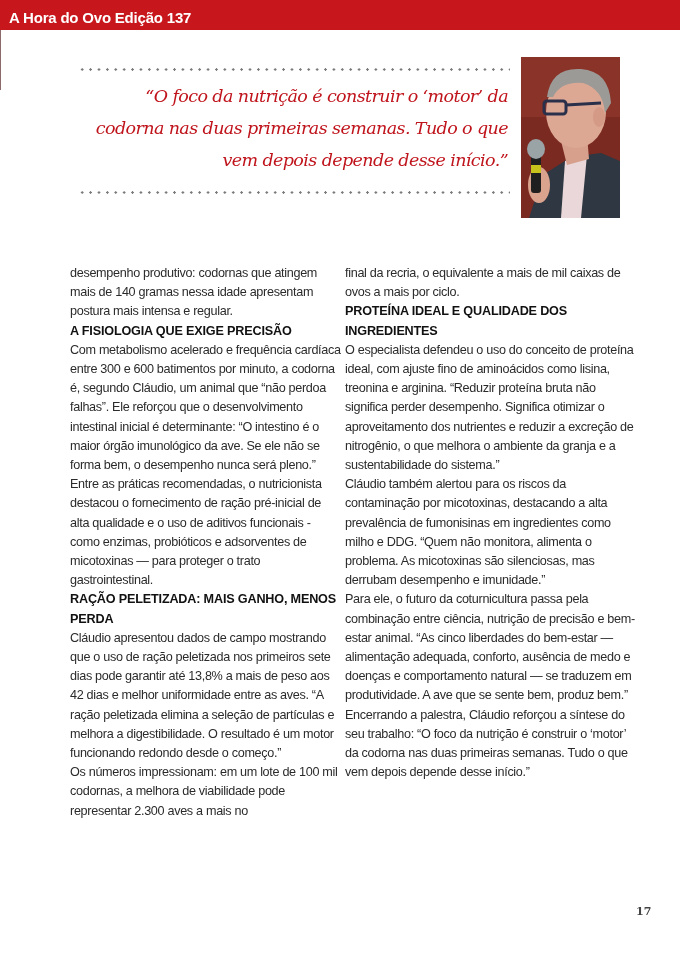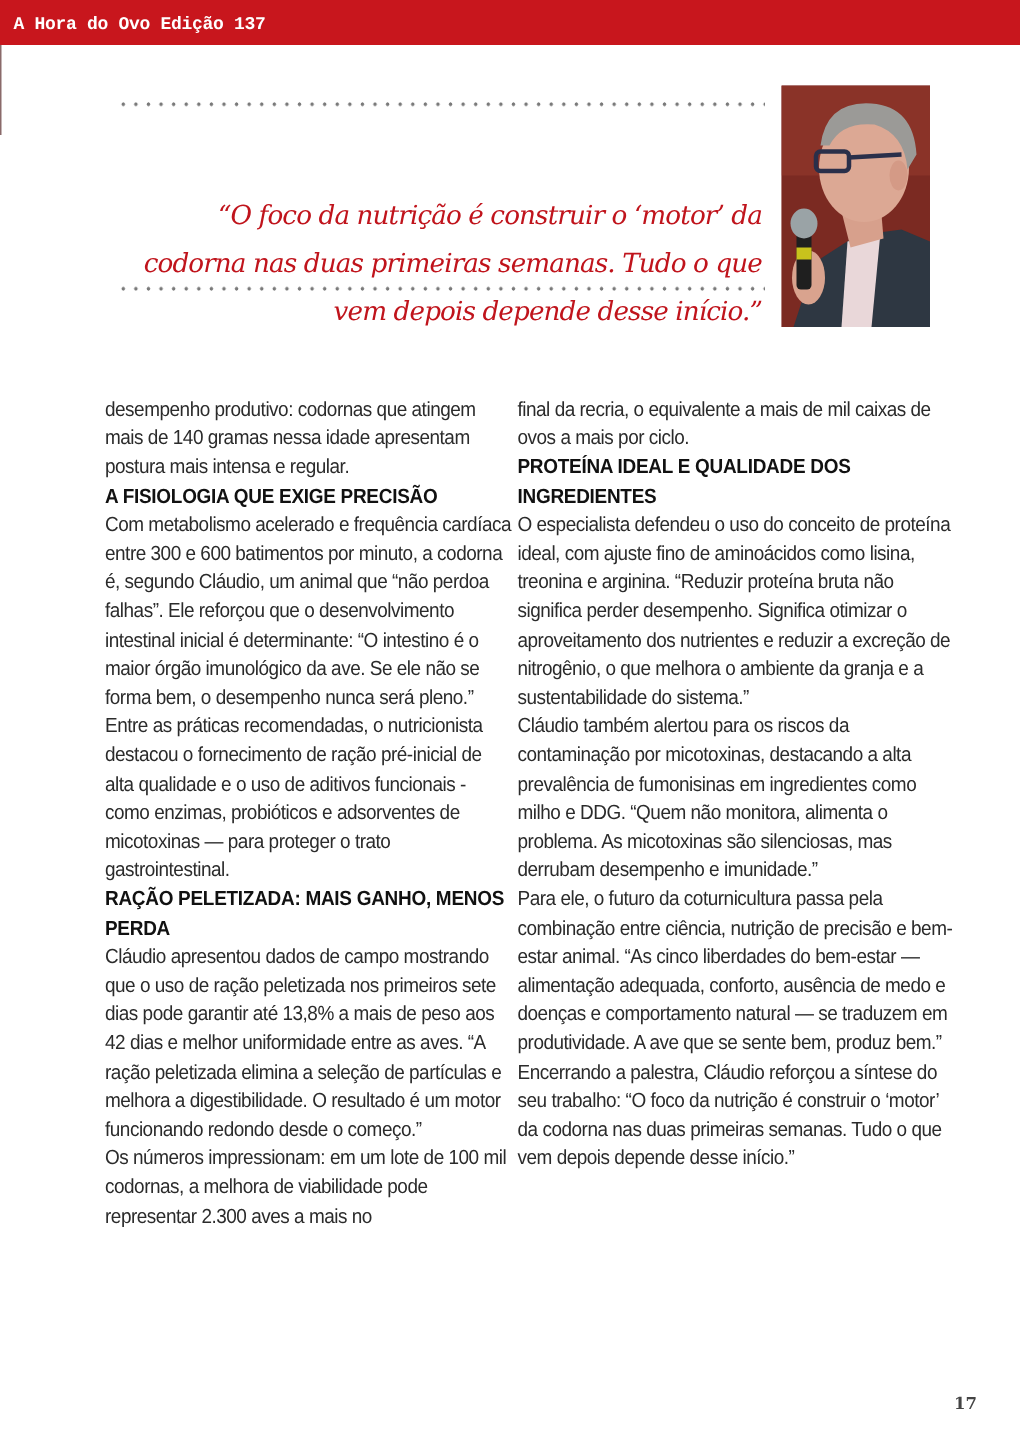--- a/index.html
+++ b/index.html
@@ -6,21 +6,21 @@
     body {
       width: 680px; height: 960px; overflow: hidden; background: #ffffff;
       position: relative; font-family: "Liberation Sans", sans-serif;
     }
     .header-bar {
       position: absolute; left: 0; top: 0; width: 680px; height: 30px;
       background: #c8161d;
     }
     .header-left {
       position: absolute; left: 9px; top: 9px; color: #ffffff;
-      font-family: Liberation Mono, monospace; font-weight: bold; font-size: 12px;
+      font-family: Liberation Sans, sans-serif; font-weight: bold; font-size: 15px;
       letter-spacing: -0.2px;
     }
     .header-right {
       position: absolute; right: 10px; top: 7px; color: #ffffff;
       font-family: "Liberation Sans", sans-serif; font-weight: bold; font-size: 13.5px;
       letter-spacing: -0.2px;
     }
     .left-rule {
       position: absolute; left: 0; top: 30px; width: 1px; height: 60px; background: #8a6a6a;
     }
@@ -28,21 +28,21 @@
       position: absolute; left: 78px; width: 432px; height: 3px;
       background-image: radial-gradient(circle, #7a7a7a 1.1px, transparent 1.4px);
       background-size: 8.4px 3px; background-repeat: repeat-x;
     }
     .dots.top { top: 68px; }
     .dots.bottom { top: 191px; }
     .pull-quote {
       position: absolute; left: 90px; top: 80px; width: 418px;
       text-align: right; color: #c0141c;
       font-family: "DejaVu Serif", serif; font-style: italic; font-size: 17.5px;
-      line-height: 32px; letter-spacing: -0.6px; margin-top: 48px;
+      line-height: 32px; letter-spacing: -0.6px;
     }
     .photo {
       position: absolute; left: 521px; top: 57px; width: 99px; height: 161px;
       overflow: hidden; background: #7a1f1a;
     }
     .photo svg { display: block; }
     .col {
       position: absolute; top: 263px; width: 272px;
       font-family: "Liberation Sans", sans-serif; font-size: 13.6px; line-height: 19.2px;
       color: #2b2b2b; letter-spacing: -0.35px;
@@ -50,21 +50,21 @@
     }
     .col.left { left: 70px; width: 292px; }
     .col.right { left: 345px; width: 312px; }
     .col p { margin: 0; }
     .col h3 {
       margin: 0; font-size: 13.6px; line-height: 19.2px; font-weight: bold; color: #111;
       letter-spacing: -0.2px;
     }
     .page-num {
       position: absolute; left: 636px; top: 905px; font-family: "DejaVu Serif", serif;
-      font-weight: bold; font-size: 11px; color: #444; margin-top: 24px;
+      font-weight: bold; font-size: 11px; color: #444;
     }
   </style>
 </head>
 <body>
 
 <div class="header-bar">
   <span class="header-left">A Hora do Ovo Edição 137</span>
 </div>
 <div class="left-rule"></div>
 

